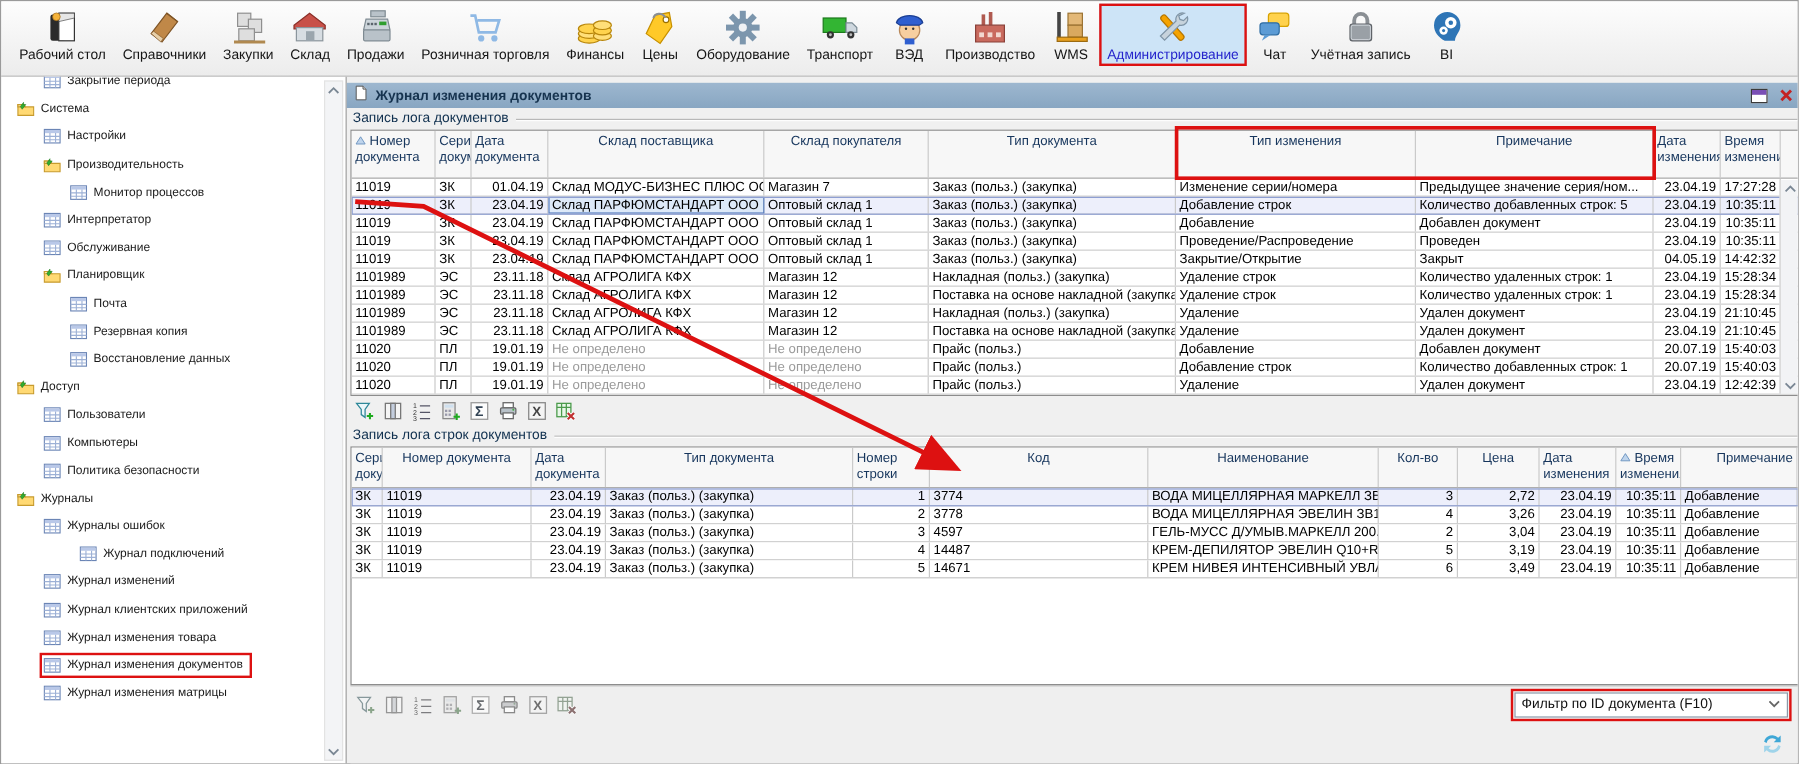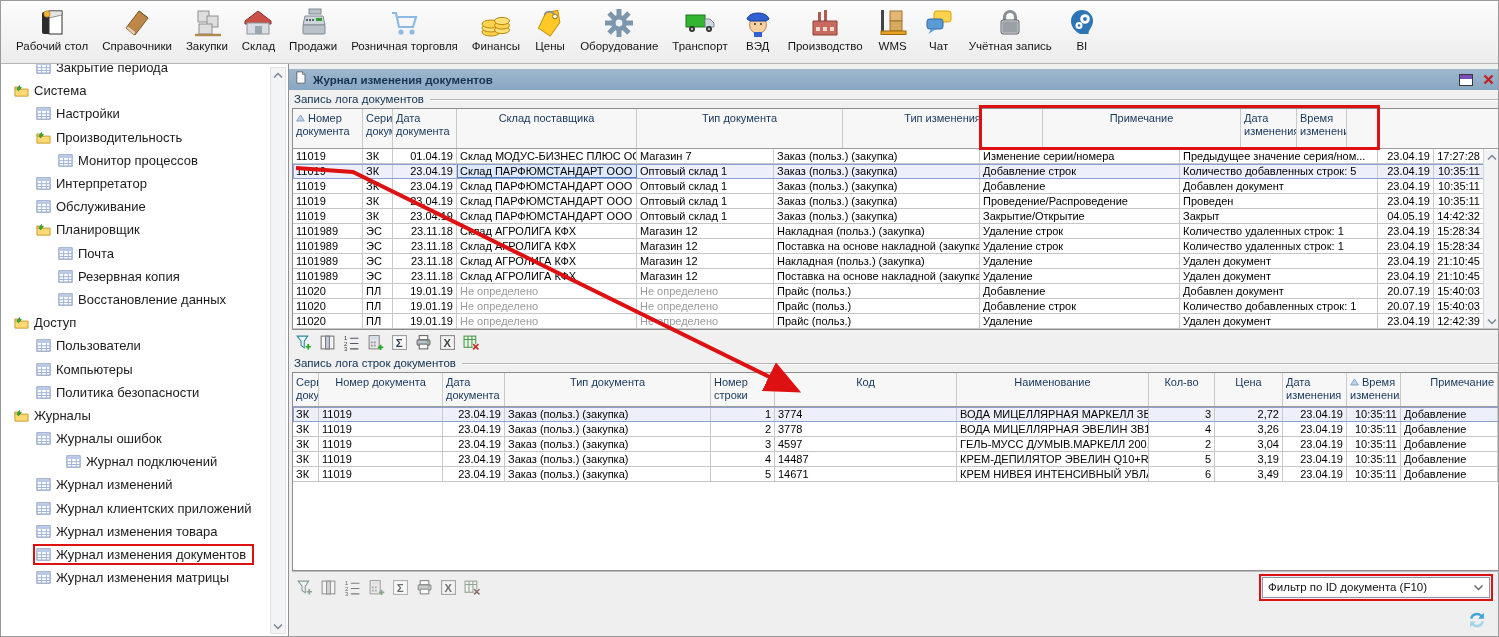--- a/index.html
+++ b/index.html
@@ -17,21 +17,21 @@
   .titem.active{background:var(--selection,#cde4f7);border-color:var(--accent-red,#dd1111);}
   .titem.active .tlabel{color:#2525cc;}
 
   
   .workspace{display:flex;height:573px;}
   .sidebar{position:relative;width:288px;background:#fff;border-right:1px solid #919191;overflow:hidden;flex:none;}
   .tree{position:absolute;inset:0 18px 0 0;overflow:hidden;}
   .trow{height:23.2px;display:flex;align-items:center;white-space:nowrap;}
   .tinner{display:flex;align-items:center;gap:5px;padding:1px 6px 1px 1px;border:2px solid transparent;}
   .tinner.redbox{border-color:var(--accent-red,#dd1111);}
-  .tlab{font-size:13px;color:#1b1b1b;}
+  .tlab{font-size:10px;color:#1b1b1b;}
   .trow .icn, .trow .icn svg{width:15px;height:15px;display:block;flex:none;}
   .sscroll{position:absolute;top:3px;right:2px;bottom:3px;width:16px;background:#f3f4f6;border:1px solid #e3e3e3;
            display:flex;flex-direction:column;justify-content:space-between;align-items:center;padding:2px 0;}
   .sarrow{width:12px;height:10px;display:flex;align-items:center;justify-content:center;}
 
   
   .main{position:relative;flex:1;padding:5px 0 0 0;background:#f0f0f0;}
   .titlebar{height:21px;background:linear-gradient(var(--titlebar,#9db7cf),#88a6c2);display:flex;align-items:center;
             padding:0 6px 0 5px;gap:6px;}
   .wtitle{font-size:11.5px;font-weight:bold;color:#16334f;flex:1;}
@@ -246,20 +246,29 @@
         <span class="icn">
           <svg viewBox="0 0 32 32">
             <rect x="13" y="4" width="12" height="10" fill="#e3b877" stroke="#9c7333"></rect>
             <rect x="13" y="14" width="12" height="10" fill="#d9a95f" stroke="#9c7333"></rect>
             <rect x="4" y="3" width="3" height="23" fill="#444"></rect>
             <rect x="4" y="24" width="25" height="3.5" fill="#e8a020" stroke="#9c6a10"></rect>
           </svg>
         </span>
         <span class="tlabel">WMS</span>
       </div>
+      <div class="titem active">
+        <span class="icn">
+          <svg viewBox="0 0 32 32">
+            <rect x="3" y="13.5" width="26" height="5" rx="2.2" transform="rotate(48 16 16)" fill="#f5a300" stroke="#b87700"></rect>
+            <path d="M26 4a5.5 5.5 0 0 0-7 6.5L6 23l3.5 3.5L22 14a5.5 5.5 0 0 0 6.5-7l-3.2 3.2-3-1-1-3z" fill="#c7d3dc" stroke="#7e94a6"></path>
+          </svg>
+        </span>
+        <span class="tlabel">Администрирование</span>
+      </div>
       <div class="titem">
         <span class="icn">
           <svg viewBox="0 0 32 32">
             <rect x="11" y="4" width="17" height="11" rx="2.5" fill="#ffd24d" stroke="#d8a200"></rect>
             <path d="M15 15l-2.5 5 7-5z" fill="#ffd24d"></path>
             <rect x="4" y="12" width="16" height="10" rx="2.5" fill="#5b9bd5" stroke="#2e6da4"></rect>
             <path d="M8 22l-2.5 5 7.5-5z" fill="#5b9bd5"></path>
           </svg>
         </span>
         <span class="tlabel">Чат</span>
@@ -609,20 +618,21 @@
         </div>
 
         <div class="grid" id="grid1">
             <div class="ghead">
               <div class="gh al-l" style="width: 70px;"><span class="sort"><svg width="9" height="8" viewBox="0 0 9 8">
                     <path d="M4.5 1L8.3 7H.7z" fill="#bed4ec" stroke="#6f95c0" stroke-width=".8"></path>
                   </svg></span><span class="ghl">Номер документа</span></div>
               <div class="gh al-l" style="width: 30px;"><span class="ghl">Серия документа</span></div>
               <div class="gh al-l" style="width: 64px;"><span class="ghl">Дата документа</span></div>
               <div class="gh al-c" style="width: 180px;"><span class="ghl">Склад поставщика</span></div>
+              <div class="gh al-c" style="width: 137px;"><span class="ghl">Склад покупателя</span></div>
               <div class="gh al-c" style="width: 206px;"><span class="ghl">Тип документа</span></div>
               <div class="gh al-c" style="width: 200px;"><span class="ghl">Тип изменения</span></div>
               <div class="gh al-c" style="width: 198px;"><span class="ghl">Примечание</span></div>
               <div class="gh al-l" style="width: 56px;"><span class="ghl">Дата изменения</span></div>
               <div class="gh al-l" style="width: 50px;"><span class="ghl">Время изменения</span></div>
             </div>
             <div class="gbody">
               <div class="grow">
                 <div class="gc al-l" style="width: 70px;">11019</div>
                 <div class="gc al-l" style="width: 30px;">ЗК</div>

